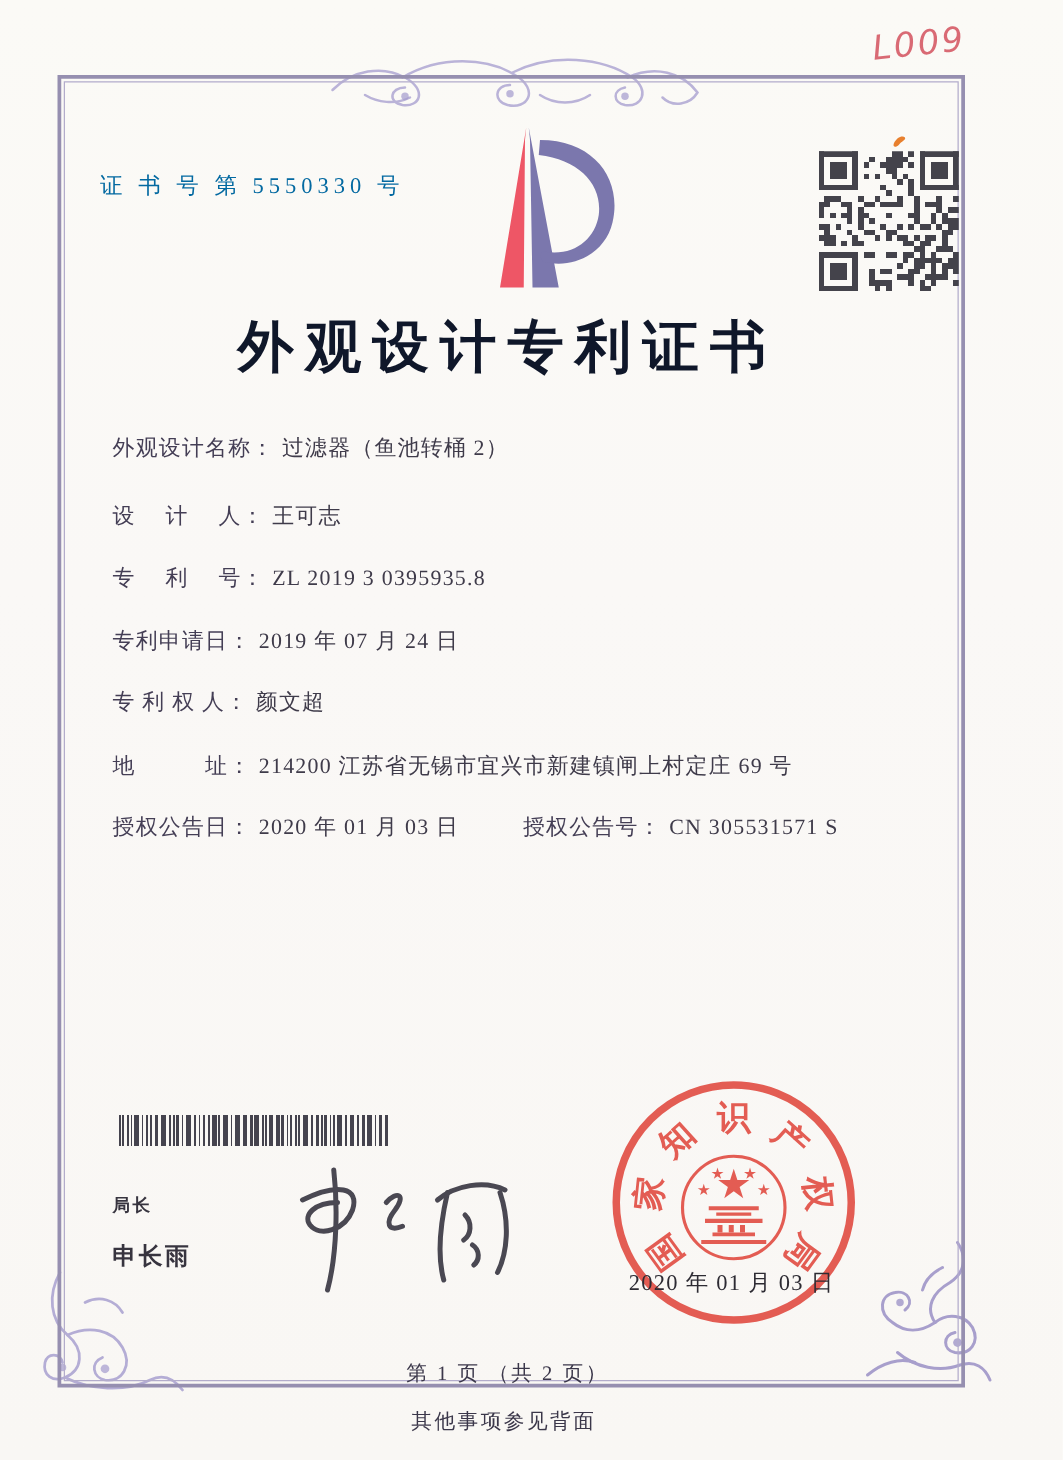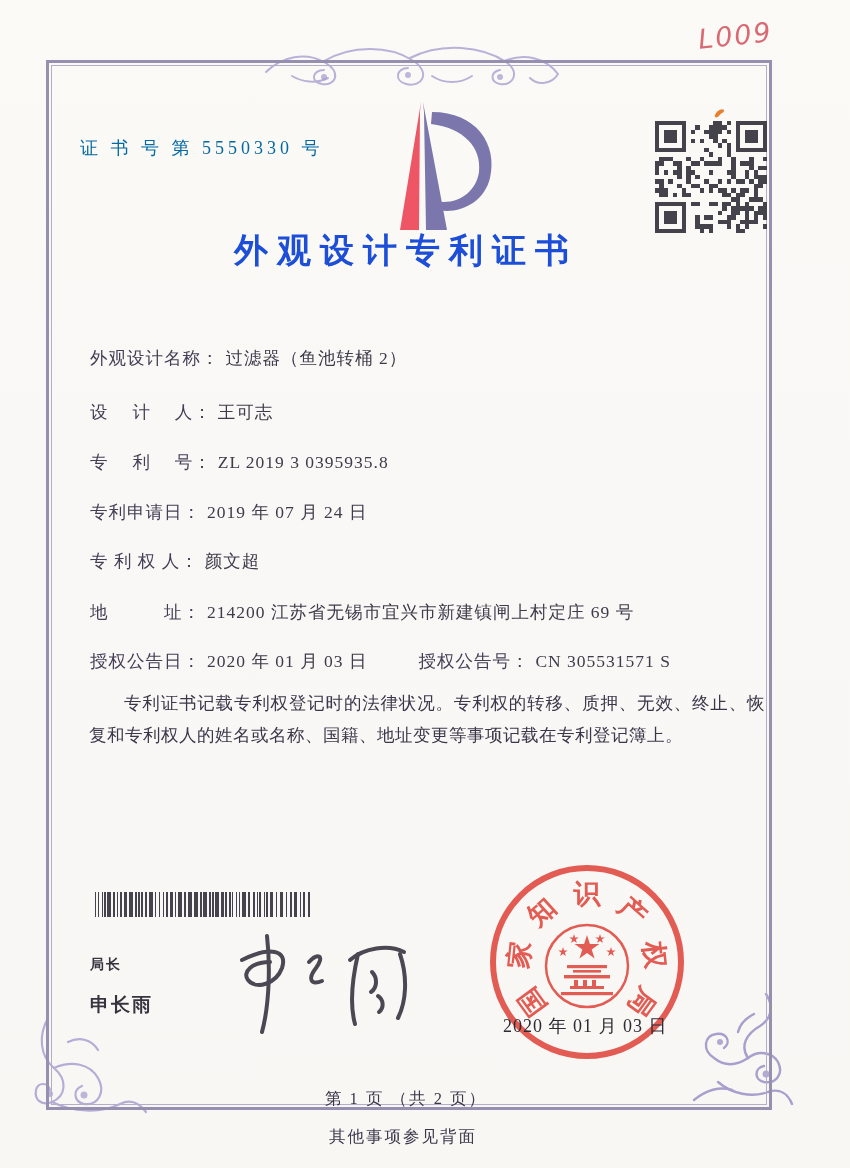--- a/index.html
+++ b/index.html
@@ -12,22 +12,22 @@
   .paper-tint{position:absolute;inset:0;background:linear-gradient(180deg,#fbfaf6 0%,#faf8f6 40%,#f9f7f4 100%);}
   
   .frame-outer{position:absolute;left:46px;top:60px;width:720px;height:1044px;border:3px solid #968fb0;}
   .frame-inner{position:absolute;inset:2px;border:1px solid #b3accb;}
   
   .cert-no{position:absolute;left:80px;top:124px;font-size:18px;letter-spacing:4px;color:#0369a1;margin-top:12px;}
   .handnote{position:absolute;left:698px;top:20px;font-size:27px;color:#d96a74;transform:rotate(-6deg);font-family:"DejaVu Sans",sans-serif;font-style:italic;letter-spacing:2px;}
   .logo{position:absolute;left:336px;top:96px;width:172px;height:142px;}
   .qr{position:absolute;left:655px;top:121px;width:112px;height:112px;}
   .qr-dot{position:absolute;left:712px;top:106px;width:14px;height:14px;}
-  .title{position:absolute;left:46px;top:228px;width:720px;text-align:center;
-    font-size:34px;font-weight:700;letter-spacing:9px;color:#1d4ed8;}
+  .title{position:absolute;left:46px;top:248px;width:720px;text-align:center;
+    font-size:45px;font-weight:700;letter-spacing:9px;color:#0f172a;}
   
   .fields{position:absolute;left:90px;top:346px;width:600px;font-size:17.5px;}
   .frow{position:absolute;left:0;white-space:nowrap;letter-spacing:1px;color:#443e55;}
   .frow .val{color:#3f3b4a;margin-left:6px;}
   .frow .lbl2{margin-left:51px;}
   
   .bodytext{position:absolute;left:89px;top:688px;width:676px;font-size:17.5px;line-height:31.5px;
     text-align:justify;color:#3b374a;letter-spacing:0.5px;}
   .bodytext p{margin:0;text-indent:2em;}
   
@@ -325,21 +325,20 @@
   </div>
   <div class="frow" style="top:254px;">
     <span>地　　　址：</span><span class="val">214200 江苏省无锡市宜兴市新建镇闸上村定庄 69 号</span>
   </div>
   <div class="frow" style="top:303px;">
     <span>授权公告日：</span><span class="val">2020 年 01 月 03 日</span><span class="lbl2">授权公告号：</span><span class="val">CN 305531571 S</span>
   </div>
 </div>
 
 <div class="bodytext">
-  <p>专利证书记载专利权登记时的法律状况。专利权的转移、质押、无效、终止、恢复和专利权人的姓名或名称、国籍、地址变更等事项记载在专利登记簿上。</p>
 </div>
 
 <svg class="barcode" viewBox="0 0 216 25" preserveAspectRatio="none" shape-rendering="crispEdges">
   <g id="barcode-bars" fill="#45434e">
       <rect x="0.0" y="0" width="1.4" height="25"></rect>
       <rect x="2.8" y="0" width="1.4" height="25"></rect>
       <rect x="6.6" y="0" width="1.4" height="25"></rect>
       <rect x="9.4" y="0" width="1.4" height="25"></rect>
       <rect x="12.2" y="0" width="3.6" height="25"></rect>
       <rect x="18.2" y="0" width="1.4" height="25"></rect>

